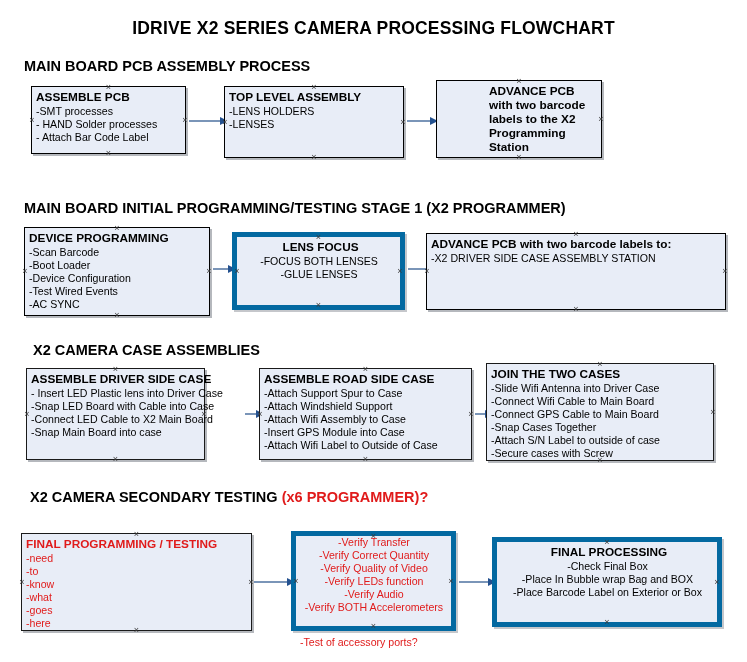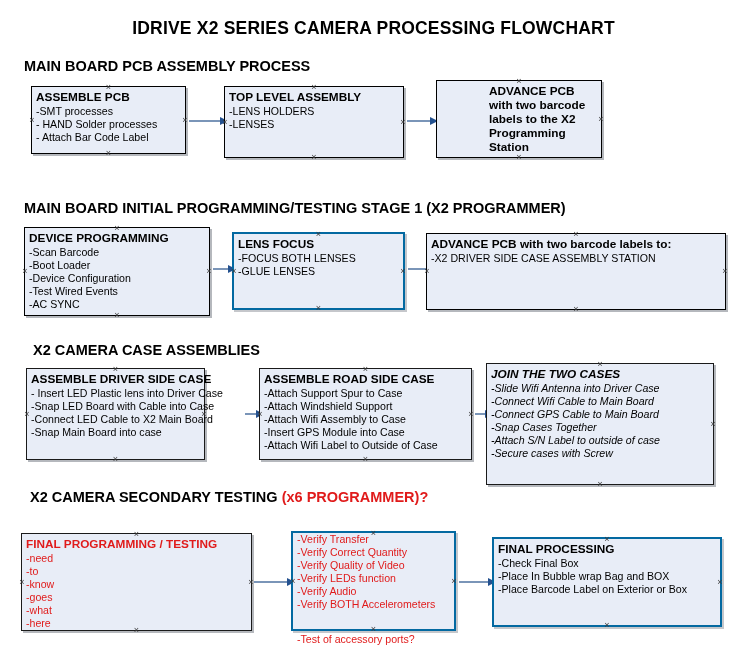--- a/index.html
+++ b/index.html
@@ -20,21 +20,21 @@
   .section-head .suffix-red{color:#e01b1b;}
 
   
   .box{
     position:absolute;
     background:#e8edf7;
     box-sizing:border-box;
     border:1px solid #000;
     box-shadow:2px 2px 0 rgba(120,125,135,.55);
   }
-  .box.gray-edge{border:2px solid #0369a1;box-shadow:2px 2px 0 rgba(140,144,152,.5);}
+  .box.gray-edge{border:5px solid #0369a1;box-shadow:2px 2px 0 rgba(140,144,152,.5);text-align:center;}
   .box.thin-dark{border:1.2px solid #1a1a1a;}
   .box .bx-title{
     font-size:11.8px;font-weight:bold;line-height:14px;
     padding:3px 0 1px 4px;white-space:nowrap;
   }
   .box .bx-title.multiline{white-space:normal;padding-right:4px;margin-left:48px;}
   .box ul{list-style:none;margin:0;padding:0 3px 0 4px;}
   .box li{font-size:10.6px;line-height:13.1px;white-space:nowrap;}
   .box.red .bx-title,.box.red li{color:#e01b1b;}
   .box .overflow-line{
@@ -183,21 +183,21 @@
       <li>-Attach Wifi Label to Outside of Case</li>
     </ul>
     <span class="hx" style="left:50%;top:0;"></span>
     <span class="hx" style="left:50%;top:100%;"></span>
     <span class="hx" style="left:0;top:50%;"></span>
     <span class="hx" style="left:100%;top:50%;"></span>
   </div>
 
   <div class="arrow" style="left:475px;top:413px;width:17px;"></div>
 
-  <div class="box thin-dark" style="left:486px;top:363px;width:228px;height:122px;font-style:italic;">
+  <div class="box thin-dark" style="left:486px;top:363px;width:228px;height:98px;">
     <div class="bx-title">JOIN THE TWO CASES</div>
     <ul>
       <li>-Slide Wifi Antenna into Driver Case</li>
       <li>-Connect Wifi Cable to Main Board</li>
       <li>-Connect GPS Cable to Main Board</li>
       <li>-Snap Cases Together</li>
       <li>-Attach S/N Label to outside of case</li>
       <li>-Secure cases with Screw</li>
     </ul>
     <span class="hx" style="left:50%;top:0;"></span>
@@ -208,22 +208,22 @@
   <div class="section-head" style="left:30px;top:489px;">
     <span>X2 CAMERA SECONDARY TESTING </span><span class="suffix-red">(x6 PROGRAMMER)?</span>
   </div>
 
   <div class="box red thin-dark" style="left:21px;top:533px;width:231px;height:98px;">
     <div class="bx-title">FINAL PROGRAMMING / TESTING</div>
     <ul>
       <li>-need</li>
       <li>-to</li>
       <li>-know</li>
+      <li>-what</li>
       <li>-goes</li>
-      <li>-what</li>
       <li>-here</li>
     </ul>
     <span class="hx" style="left:50%;top:0;"></span>
     <span class="hx" style="left:50%;top:100%;"></span>
     <span class="hx" style="left:0;top:50%;"></span>
     <span class="hx" style="left:100%;top:50%;"></span>
   </div>
 
   <div class="arrow" style="left:254px;top:581px;width:40px;"></div>
 

